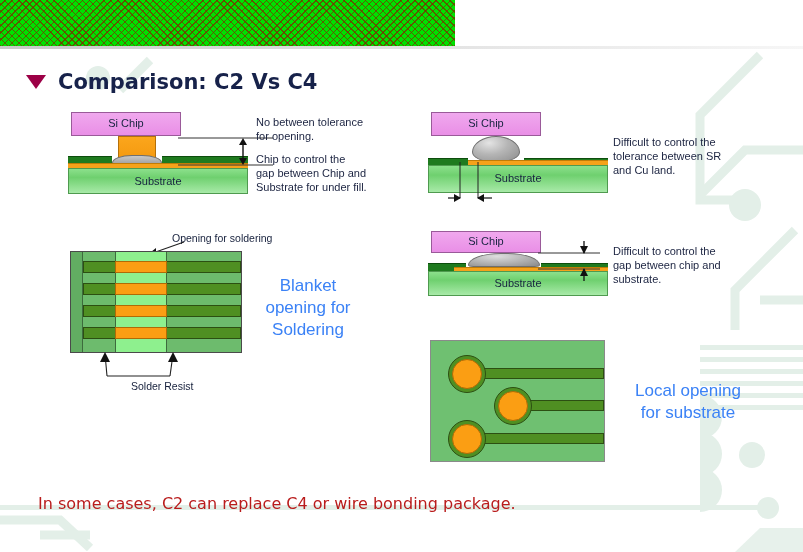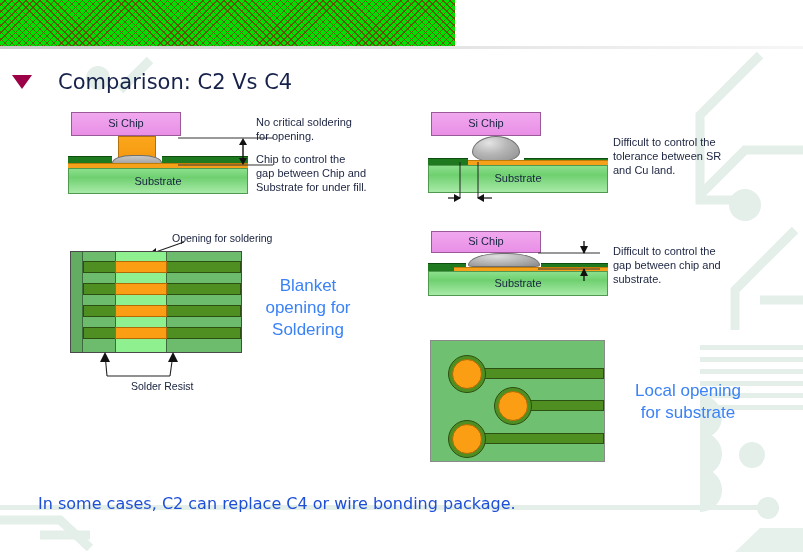--- a/index.html
+++ b/index.html
@@ -51,24 +51,25 @@
   #banner-underline {
     position: absolute;
     left: 0; top: 46px;
     width: 803px; height: 3px;
     background: linear-gradient(to right, #c8c8c8, #e8e8e8 65%, #f6f6f6);
   }
 
   
   #section-heading {
     position: absolute;
-    left: 12px; top: 70px;
+    left: 26px; top: 70px;
     display: flex;
     align-items: center;
-    gap: 26px;
+    gap: 12px;
+    font-weight: bold;
   }
   #section-bullet {
     width: 0; height: 0;
     border-left: 10px solid transparent;
     border-right: 10px solid transparent;
     border-top: 14px solid #9c0046;
   }
   #section-heading-text {
     font-size: 21px;
     color: #17224a;
@@ -254,21 +255,21 @@
     color: #18203c;
     margin: 0;
   }
   #callout-box .cb-line.second { margin-top: 8px; }
 
   
   #bottom-sentence {
     position: absolute;
     left: 38px; top: 494px;
     font-size: 16px;
-    color: #1d4ed8;
+    color: #b91c1c;
     font-family: "DejaVu Sans", sans-serif;
   }
 
   
   .anno-svg { position: absolute; pointer-events: none; }
   .anno-text {
     position: absolute;
     font-size: 10.5px;
     color: #16203c;
     font-family: "Liberation Sans", sans-serif;
@@ -337,21 +338,21 @@
     <svg class="anno-svg" style="left:110px; top:20px;" width="110" height="38" viewBox="0 0 110 38">
       <line x1="0" y1="6" x2="95" y2="6" stroke="#333" stroke-width="1"></line>
       <line x1="0" y1="33" x2="95" y2="33" stroke="#333" stroke-width="1"></line>
       <line x1="65" y1="8" x2="65" y2="31" stroke="#111" stroke-width="1.4"></line>
       <polygon points="65,6 61,13 69,13" fill="#111"></polygon>
       <polygon points="65,33 61,26 69,26" fill="#111"></polygon>
     </svg>
   </div>
 
   <div class="note" style="left:256px; top:115px; width:130px;">
-    <p><span>No critical soldering</span><br>
+    <p><span>No between tolerance</span><br>
        <span>for opening.</span></p>
     <p><span>Chip to control the</span><br>
        <span>gap between Chip and</span><br>
        <span>Substrate for under fill.</span></p>
   </div>
 
   <div class="xsec" style="left:428px; top:112px; width:180px; height:95px;">
 
     <div class="chip" style="left:3px; top:0; width:110px; height:24px;"></div>
     <div class="chip-label" style="left:3px; top:5px; width:110px;">Si Chip</div>

